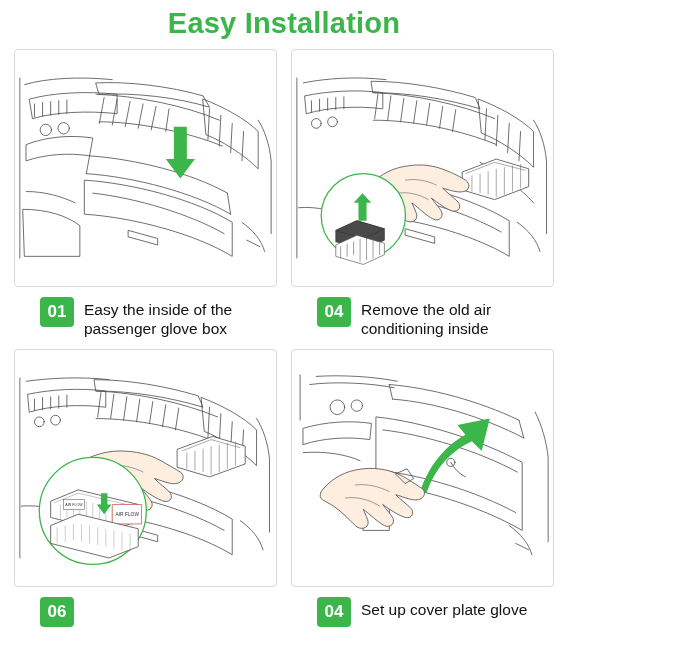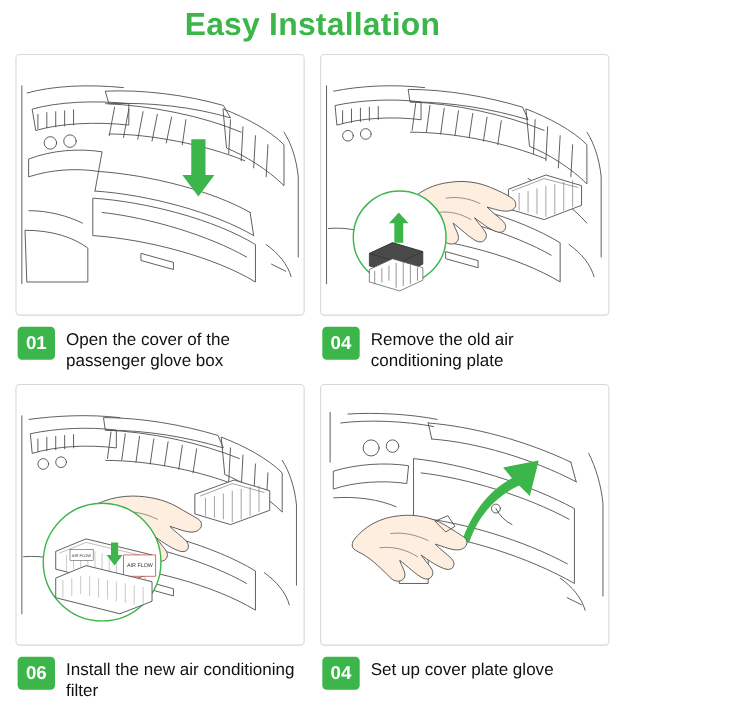--- a/index.html
+++ b/index.html
@@ -67,20 +67,21 @@
     height: 30px;
     background: #3cb54a;
     color: #ffffff;
     font-size: 17px;
     font-weight: bold;
     border-radius: 4px;
     display: flex;
     align-items: center;
     justify-content: center;
     line-height: 1;
+    margin-left: 24px;
   }
   .caption-text {
     font-size: 15.5px;
     line-height: 1.25;
     color: #111111;
     padding-top: 3px;
   }
   svg.art {
     display: block;
     width: 100%;
@@ -135,21 +136,21 @@
             <path d="M286 208 L 302 216"></path>
             <path d="M14 148 C 36 148, 58 154, 74 162"></path>
           </g>
           <g class="arrow">
             <path d="M196 68 L 212 68 L 212 108 L 222 108 L 204 132 L 186 108 L 196 108 Z"></path>
           </g>
         </svg>
       </div>
       <div class="caption">
         <div class="step-badge">01</div>
-        <div class="caption-text">Open the cover of the passenger glove box</div>
+        <div class="caption-text">Easy the inside of the passenger glove box</div>
       </div>
     </div>
 
     <div class="cell">
       <div class="panel">
         <svg class="art" viewBox="0 0 322 238" preserveAspectRatio="xMidYMid meet">
           <g class="thin">
             <path d="M6 8 L6 230"></path>
             <path d="M14 14 C 44 8, 80 6, 116 10"></path>
             <path d="M16 30 C 44 24, 80 22, 112 26 L 112 46 C 80 42, 44 44, 18 52 Z"></path>
@@ -191,21 +192,21 @@
               <path class="filterdark" d="M54 196 L 80 184 L 114 194 L 88 206 Z"></path>
               <path class="filterlight" d="M54 214 L 80 202 L 114 212 L 114 226 L 88 238 L 54 228 Z"></path>
               <path class="thin2" d="M60 216 L 60 230 M68 213 L 68 228 M76 210 L 76 226 M84 207 L 84 234 M92 206 L 92 232 M100 209 L 100 230 M108 212 L 108 226"></path>
               <path class="arrow" d="M82 150 L 92 150 L 92 172 L 98 172 L 87 184 L 76 172 L 82 172 Z" transform="translate(0,0) scale(1,-1) translate(0,-334)"></path>
             </g>
           </g>
         </svg>
       </div>
       <div class="caption">
         <div class="step-badge">04</div>
-        <div class="caption-text">Remove the old air conditioning plate</div>
+        <div class="caption-text">Remove the old air conditioning inside</div>
       </div>
     </div>
 
     <div class="cell">
       <div class="panel">
         <svg class="art" viewBox="0 0 322 238" preserveAspectRatio="xMidYMid meet">
           <g class="thin">
             <path d="M6 8 L6 230"></path>
             <path d="M14 12 C 44 8, 80 6, 116 10"></path>
             <path d="M16 28 C 44 22, 80 20, 112 24 L 112 44 C 80 40, 44 42, 18 50 Z"></path>
@@ -250,21 +251,20 @@
               <path d="M120 164 L 156 164 L 156 188 L 120 188 Z" fill="#ffffff" stroke="#c0392b" stroke-width="0.8"></path>
               <text class="tinytxt2" x="124" y="178">AIR  FLOW</text>
               <path d="M44 190 L 78 176 L 152 194 L 152 216 L 116 230 L 44 212 Z" fill="#ffffff" stroke="#4d4d4d" stroke-width="1" stroke-linejoin="round"></path>
               <path d="M52 192 L 52 212 M62 190 L 62 210 M72 188 L 72 208 M82 188 L 82 210 M92 190 L 92 212 M102 192 L 102 214 M112 194 L 112 216 M122 196 L 122 218 M132 198 L 132 220 M142 200 L 142 222" fill="none" stroke="#999" stroke-width="0.6"></path>
             </g>
           </g>
         </svg>
       </div>
       <div class="caption">
         <div class="step-badge">06</div>
-        <div class="caption-text">Install the new air conditioning filter</div>
       </div>
     </div>
 
     <div class="cell">
       <div class="panel">
         <svg class="art" viewBox="0 0 322 238" preserveAspectRatio="xMidYMid meet">
           <g class="thin">
             <path d="M30 6 C 60 4, 100 6, 130 12"></path>
             <path d="M22 16 C 52 12, 96 14, 126 20"></path>
             <circle cx="56" cy="44" r="9"></circle>

